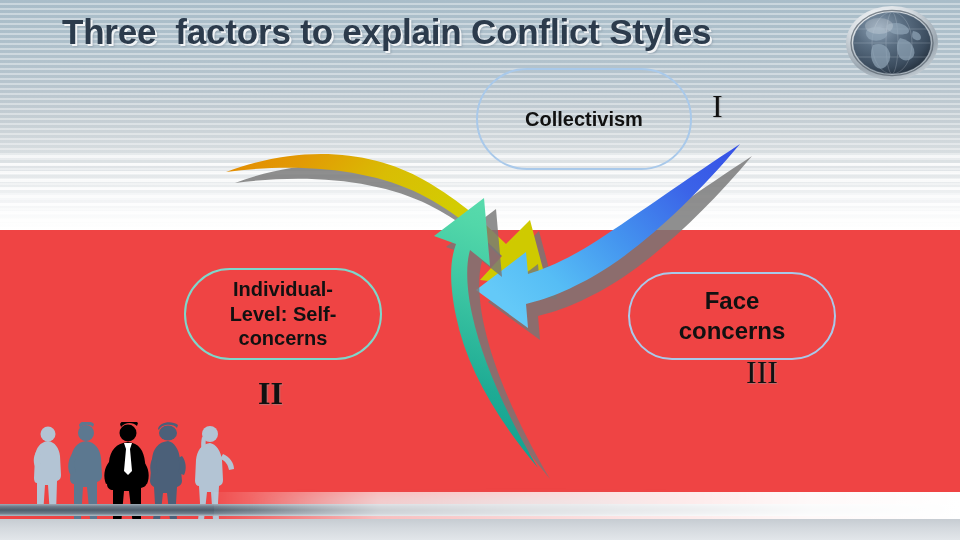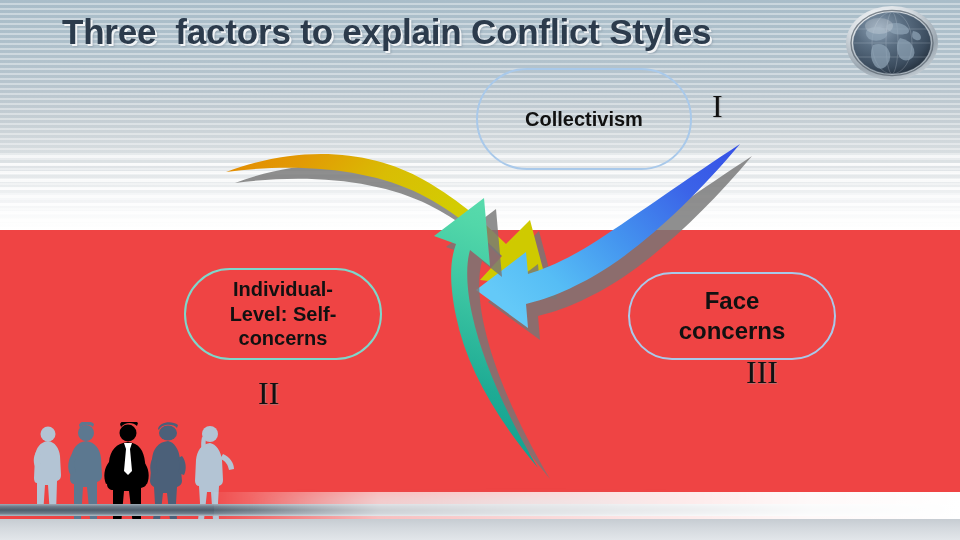--- a/index.html
+++ b/index.html
@@ -126,21 +126,21 @@
   
   .numeral {
     position: absolute;
     font-family: "Liberation Serif", serif;
     font-size: 32px;
     color: #111111;
     font-weight: normal;
     text-shadow: 1px 1px 1px rgba(150,150,150,0.55);
   }
   .num-I   { left: 712px; top: 88px;  }
-  .num-II  { left: 258px; top: 375px; }
+  .num-II  { left: 258px; top: 375px; font-weight: bold; }
   .num-III { left: 746px; top: 354px; }
 
   
   .people {
     position: absolute;
     left: 18px;
     top: 422px;
     width: 232px;
     height: 98px;
   }

